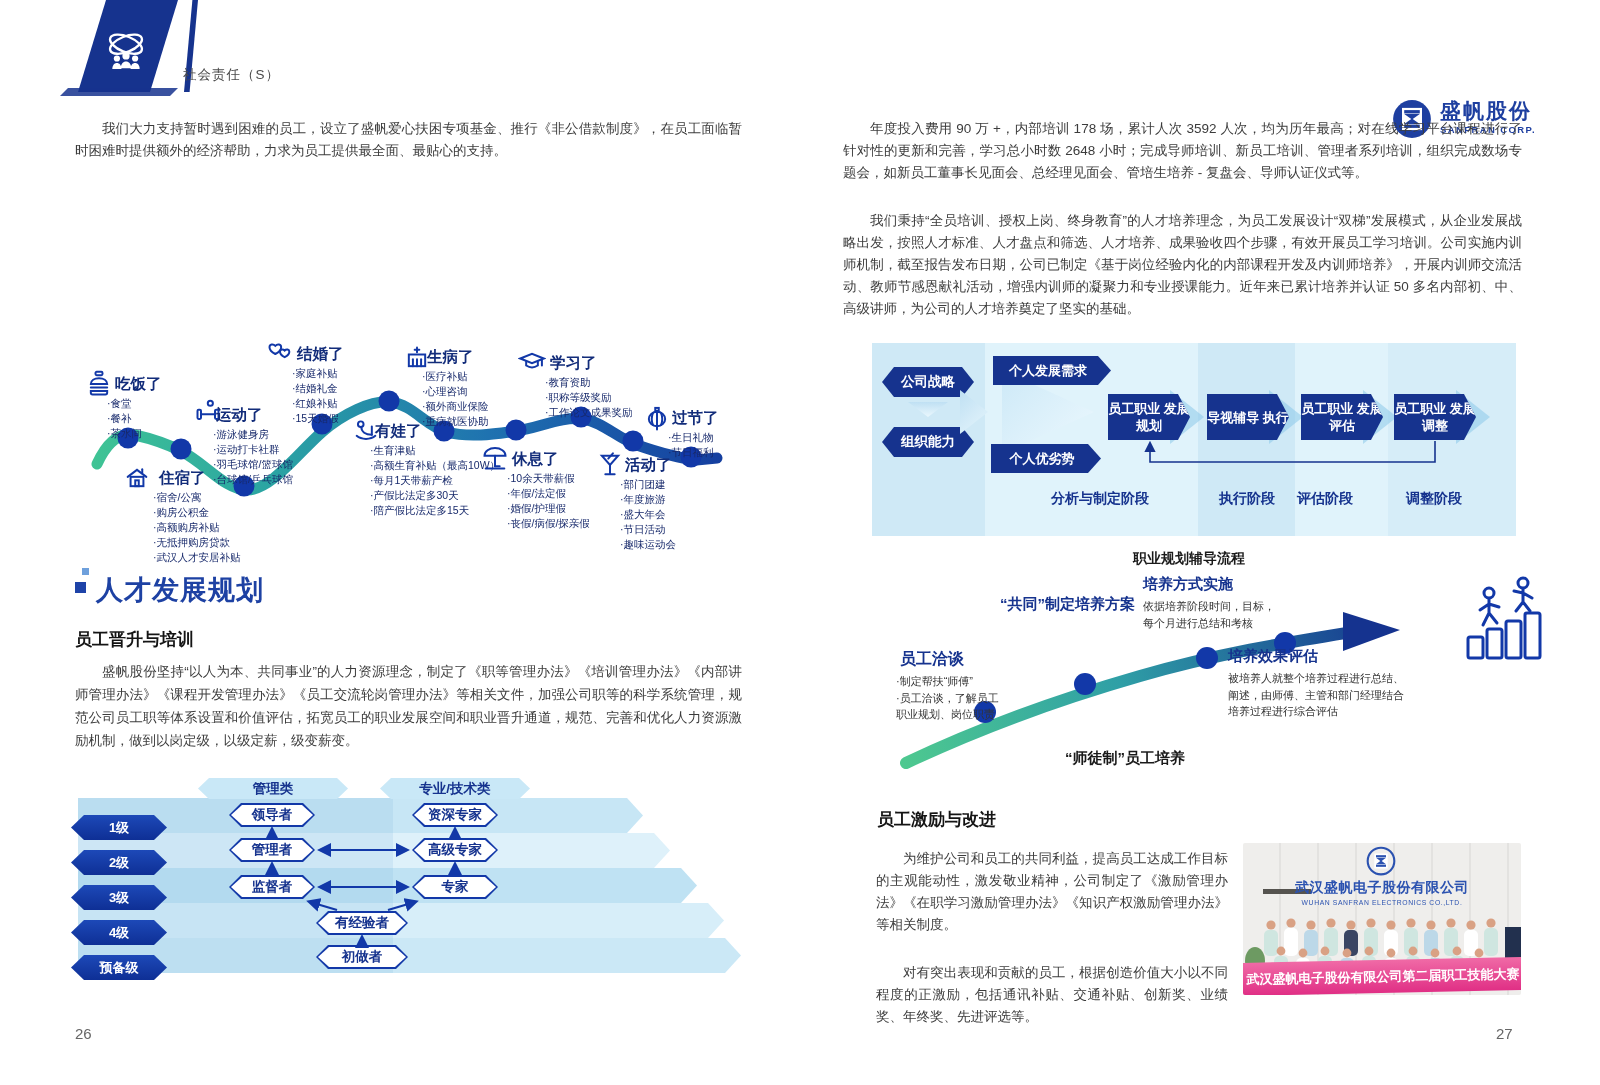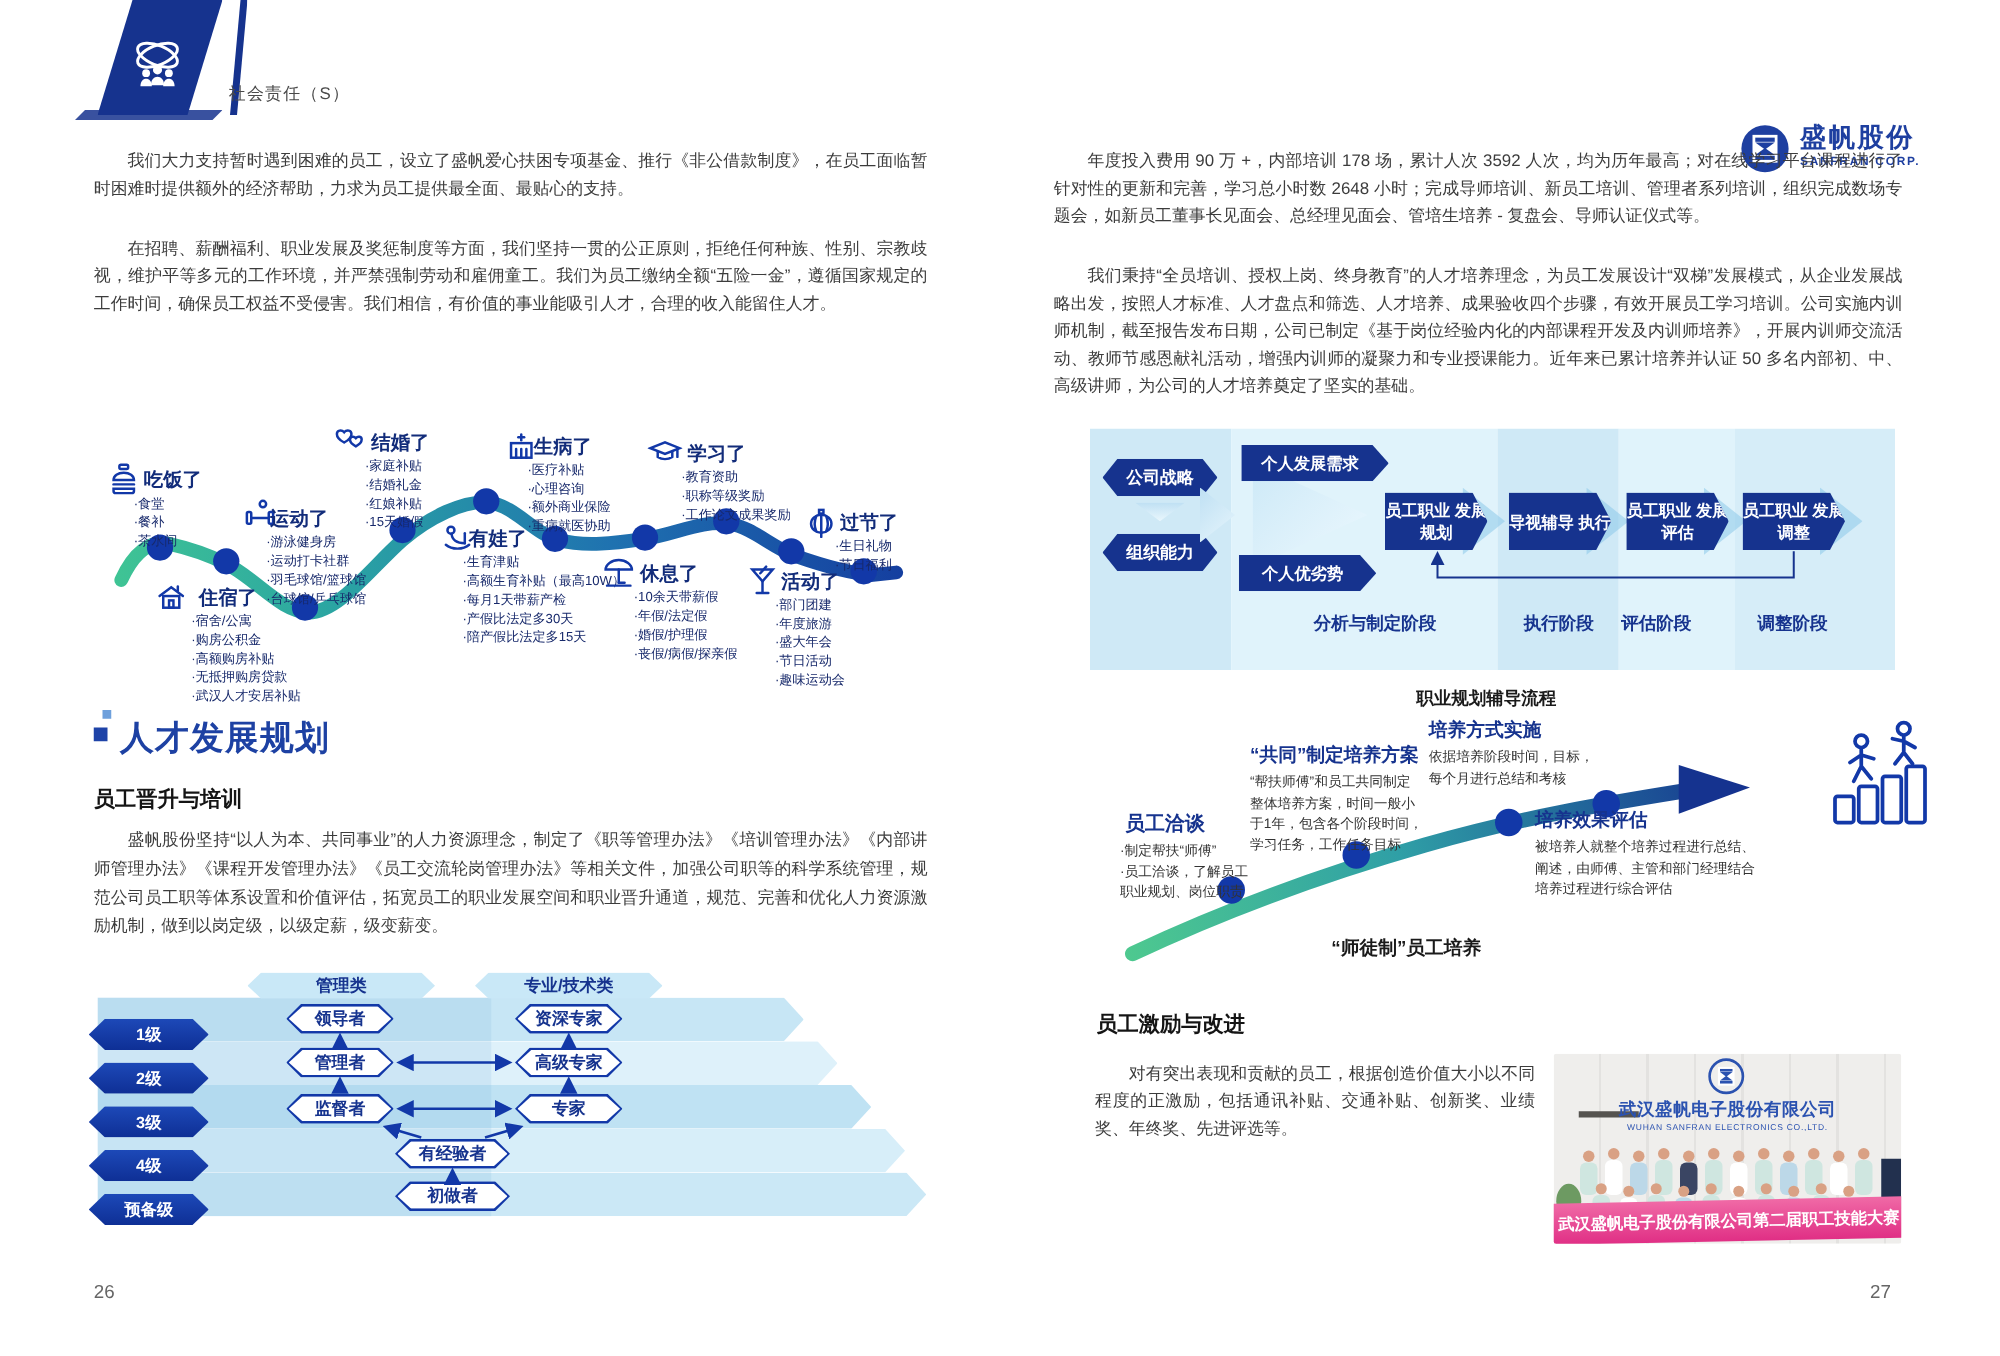--- a/index.html
+++ b/index.html
@@ -113,21 +113,20 @@
       <path d="M11 22.5h14l-7-5z" fill="#1e3fa0"></path>
     </svg>
     <div class="logo-txt">
       <div class="logo-cn">盛帆股份</div>
       <div class="logo-en">SANFRAN CORP.</div>
     </div>
   </div>
 
   <div class="para" style="left:75px;top:118px;width:667px">
     <p>我们大力支持暂时遇到困难的员工，设立了盛帆爱心扶困专项基金、推行《非公借款制度》，在员工面临暂时困难时提供额外的经济帮助，力求为员工提供最全面、最贴心的支持。</p>
-    <p>在招聘、薪酬福利、职业发展及奖惩制度等方面，我们坚持一贯的公正原则，拒绝任何种族、性别、宗教歧视，维护平等多元的工作环境，并严禁强制劳动和雇佣童工。我们为员工缴纳全额“五险一金”，遵循国家规定的工作时间，确保员工权益不受侵害。我们相信，有价值的事业能吸引人才，合理的收入能留住人才。</p>
   </div>
 
   <div class="journey">
     <svg width="668" height="228" viewBox="0 0 668 228" style="position:absolute;left:0;top:0">
       <defs>
         <linearGradient id="wave" x1="0" y1="0" x2="668" y2="0" gradientUnits="userSpaceOnUse">
           <stop offset="0" stop-color="#41c793"></stop>
             <stop offset="0.3" stop-color="#2aa3a3"></stop>
           <stop offset="0.62" stop-color="#1f72b0"></stop>
             <stop offset="1" stop-color="#143a9e"></stop>
@@ -426,24 +425,20 @@
           <circle cx="425" cy="78" r="11"></circle>
       </g>
     </svg>
 
     <div class="mt" style="left:40px;top:84px;font-size:16px">员工洽谈</div>
     <div class="md" style="left:36px;top:108px">·制定帮扶“师傅”
 ·员工洽谈，了解员工
   职业规划、岗位职责</div>
 
     <div class="mt" style="left:140px;top:30px">“共同”制定培养方案</div>
-    <div class="md" style="left:140px;top:53px">“帮扶师傅”和员工共同制定
-整体培养方案，时间一般小
-于1年，包含各个阶段时间，
-学习任务，工作任务目标</div>
 
     <div class="mt" style="left:283px;top:10px">培养方式实施</div>
     <div class="md" style="left:283px;top:33px">依据培养阶段时间，目标，
 每个月进行总结和考核</div>
 
     <div class="mt" style="left:368px;top:82px">培养效果评估</div>
     <div class="md" style="left:368px;top:105px">被培养人就整个培养过程进行总结、
 阐述，由师傅、主管和部门经理结合
 培养过程进行综合评估</div>
 
@@ -457,20 +452,21 @@
         <path d="M24 22v14M24 27l-9 6M24 27l10 3M24 36l-6 12M24 36l8 10"></path>
         <circle cx="58" cy="6" r="5"></circle>
         <path d="M58 12v13M58 16l-9-2M58 16l9 5M58 25l-7 9M58 25l7 9"></path>
       </g>
     </svg>
     <div class="cap" style="left:80px;top:184px;width:370px;font-size:15px">“师徒制”员工培养</div>
   </div>
 
   <div class="sub-title" style="left:877px;top:808px">员工激励与改进</div>
   <div class="para" style="left:876px;top:848px;width:352px">
+    <p>为维护公司和员工的共同利益，提高员工达成工作目标的主观能动性，激发敬业精神，公司制定了《激励管理办法》《在职学习激励管理办法》《知识产权激励管理办法》等相关制度。</p>
     <p>对有突出表现和贡献的员工，根据创造价值大小以不同程度的正激励，包括通讯补贴、交通补贴、创新奖、业绩奖、年终奖、先进评选等。</p>
   </div>
 
   <div class="photo">
     <div style="position:absolute;left:20px;top:46px;width:48px;height:5px;background:#55534f"></div>
     <svg viewBox="0 0 36 36" style="position:absolute;left:123px;top:3px;width:30px;height:30px">
       <circle cx="18" cy="18" r="16" fill="none" stroke="#2b52b0" stroke-width="2.5"></circle>
       <rect x="10" y="9" width="16" height="18" fill="#fff"></rect>
       <rect x="12" y="11" width="12" height="2.5" fill="#2b52b0"></rect>
       <rect x="12" y="22.5" width="12" height="2.5" fill="#2b52b0"></rect>

